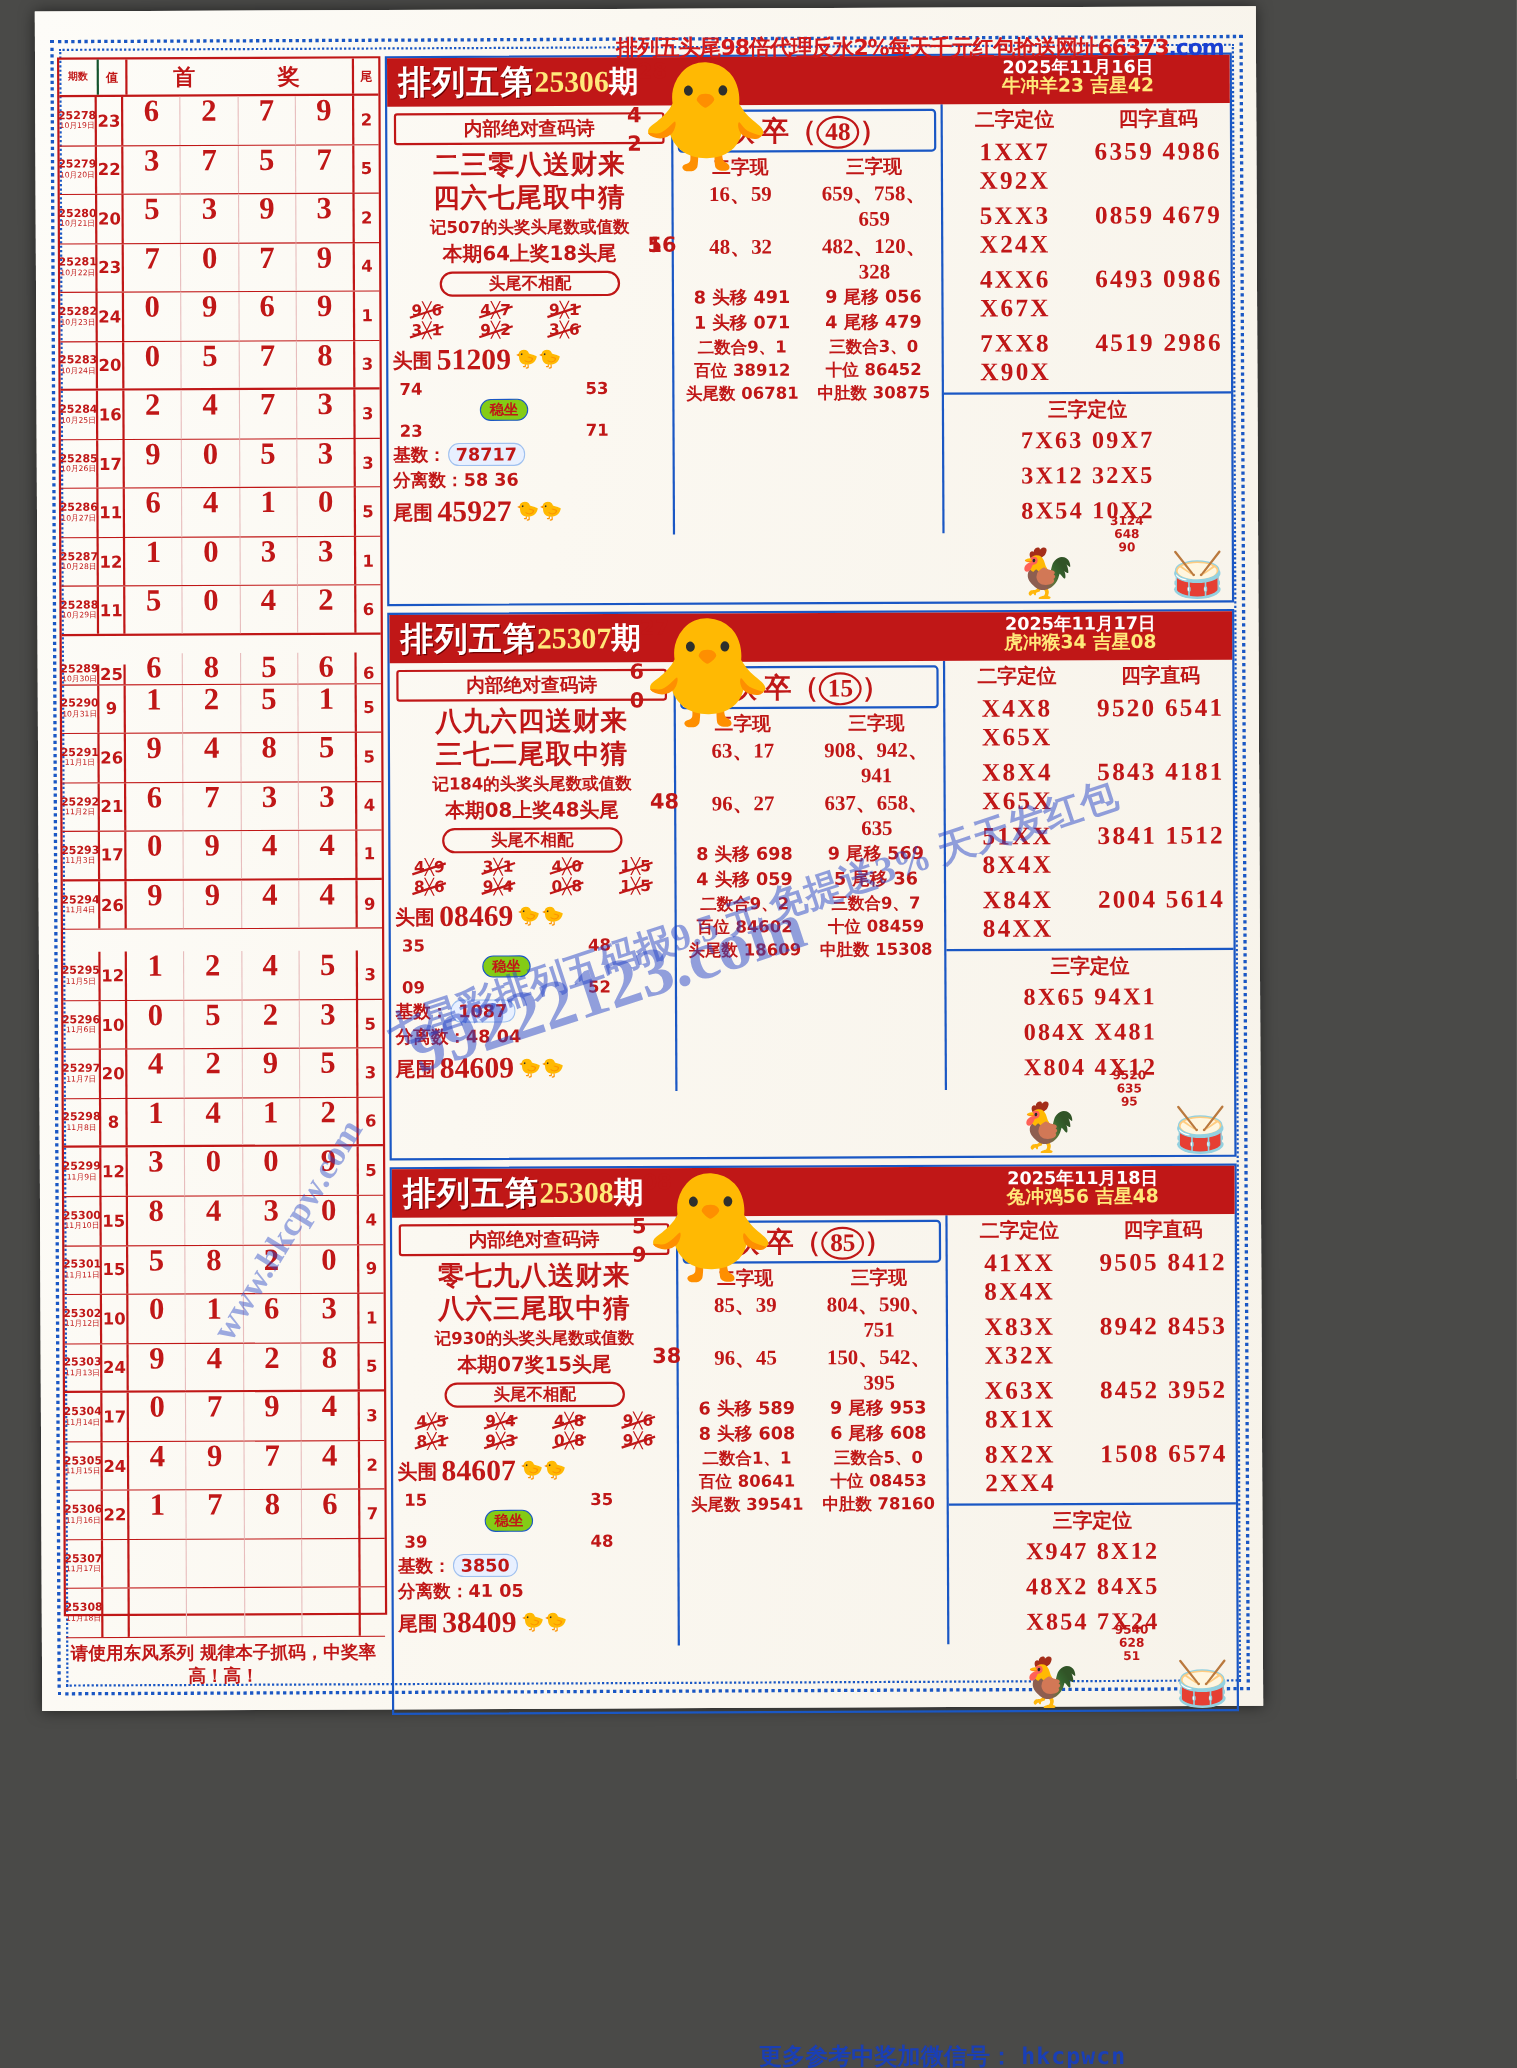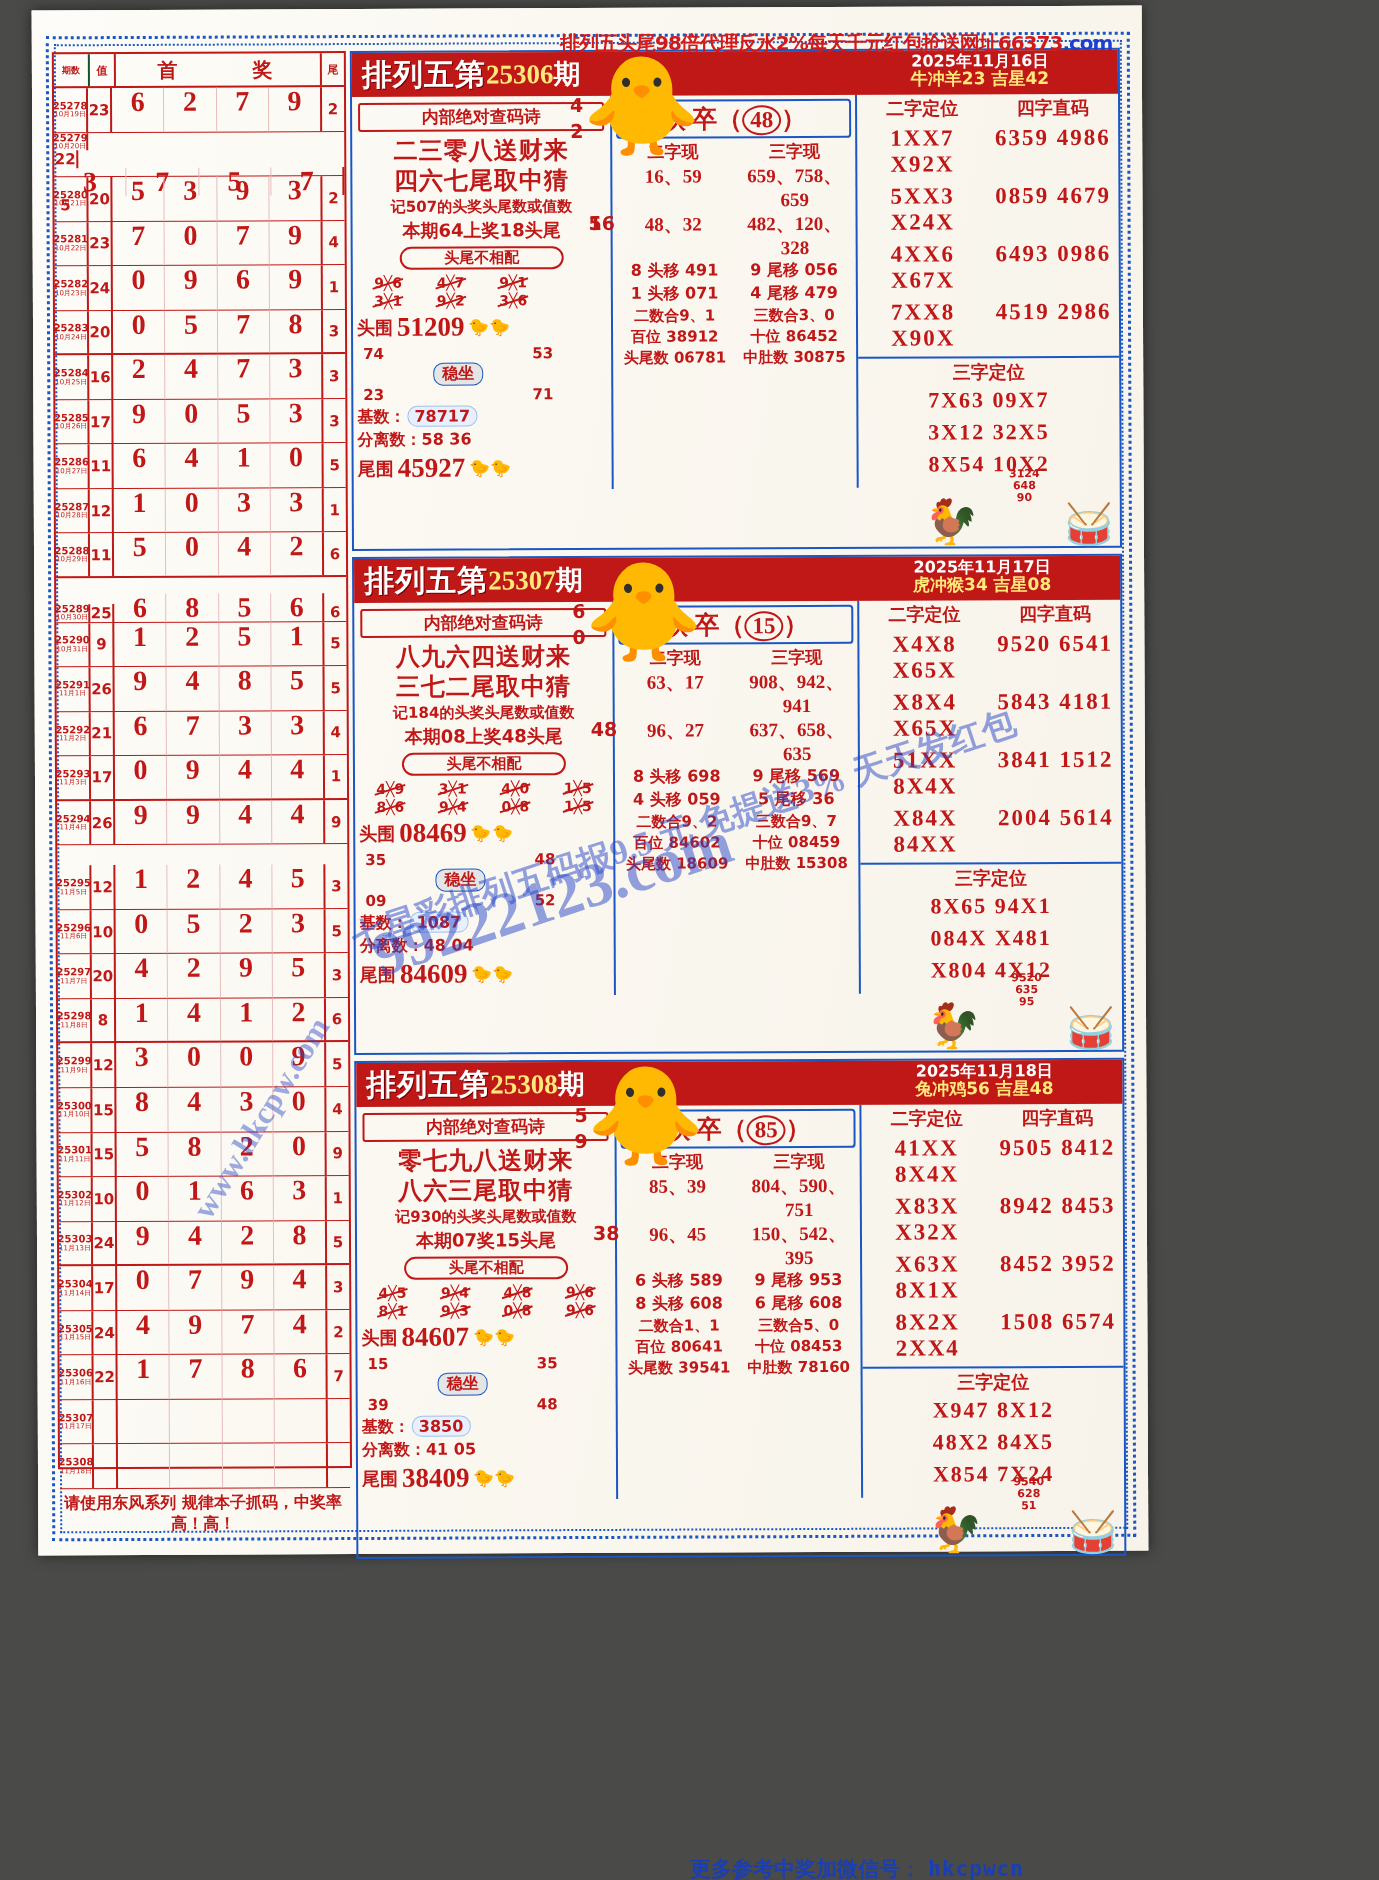--- a/index.html
+++ b/index.html
@@ -143,21 +143,21 @@
   .tw-line .num{font-size:27px;font-family:"Liberation Serif",serif;}
   .chick{font-size:17px;}
   .mini-cross{
     margin:2px 0 2px 6px;color:#c01717;font-weight:bold;font-size:15px;
     width:190px;
   }
   .mini-cross .r{display:flex;justify-content:space-between;}
   .mini-cross .mid{text-align:center;position:relative;}
   .pill{
     display:inline-block;border:1px solid #1a57c4;border-radius:10px;
-    padding:0 8px;color:#c01717;background:#e5e5e5;font-size:16px;font-family:Liberation Serif, serif;
+    padding:0 8px;color:#c01717;background:#84cc16;font-size:13px;font-family:Liberation Serif, serif;
   }
   .base-line{color:#c01717;font-weight:bold;font-size:16px;margin-top:2px;}
   .base-line .pillb{
     display:inline-block;background:#e8f0ff;border:1px solid #9fc0ef;border-radius:10px;
     padding:0 6px;margin-left:2px;
   }
 
   .tiesuo{
     margin:4px 4px 2px;border:2px solid #1a57c4;border-radius:4px;
     text-align:center;color:#c01717;font-weight:bold;
@@ -240,21 +240,21 @@
           </div>
           <div class="r-val">23</div>
           <div class="r-digits">
             <span>6</span>
             <span>2</span>
             <span>7</span>
             <span>9</span>
           </div>
           <div class="r-tail">2</div>
         </div>
-        <div class="lt-row" style="height: 3.22581%; flex-direction: column;">
+        <div class="lt-row" style="height: 3.22581%;">
           <div class="r-per">
             <b>25279</b>
             <i>10月20日</i>
           </div>
           <div class="r-val">22</div>
           <div class="r-digits">
             <span>3</span>
             <span>7</span>
             <span>5</span>
             <span>7</span>

